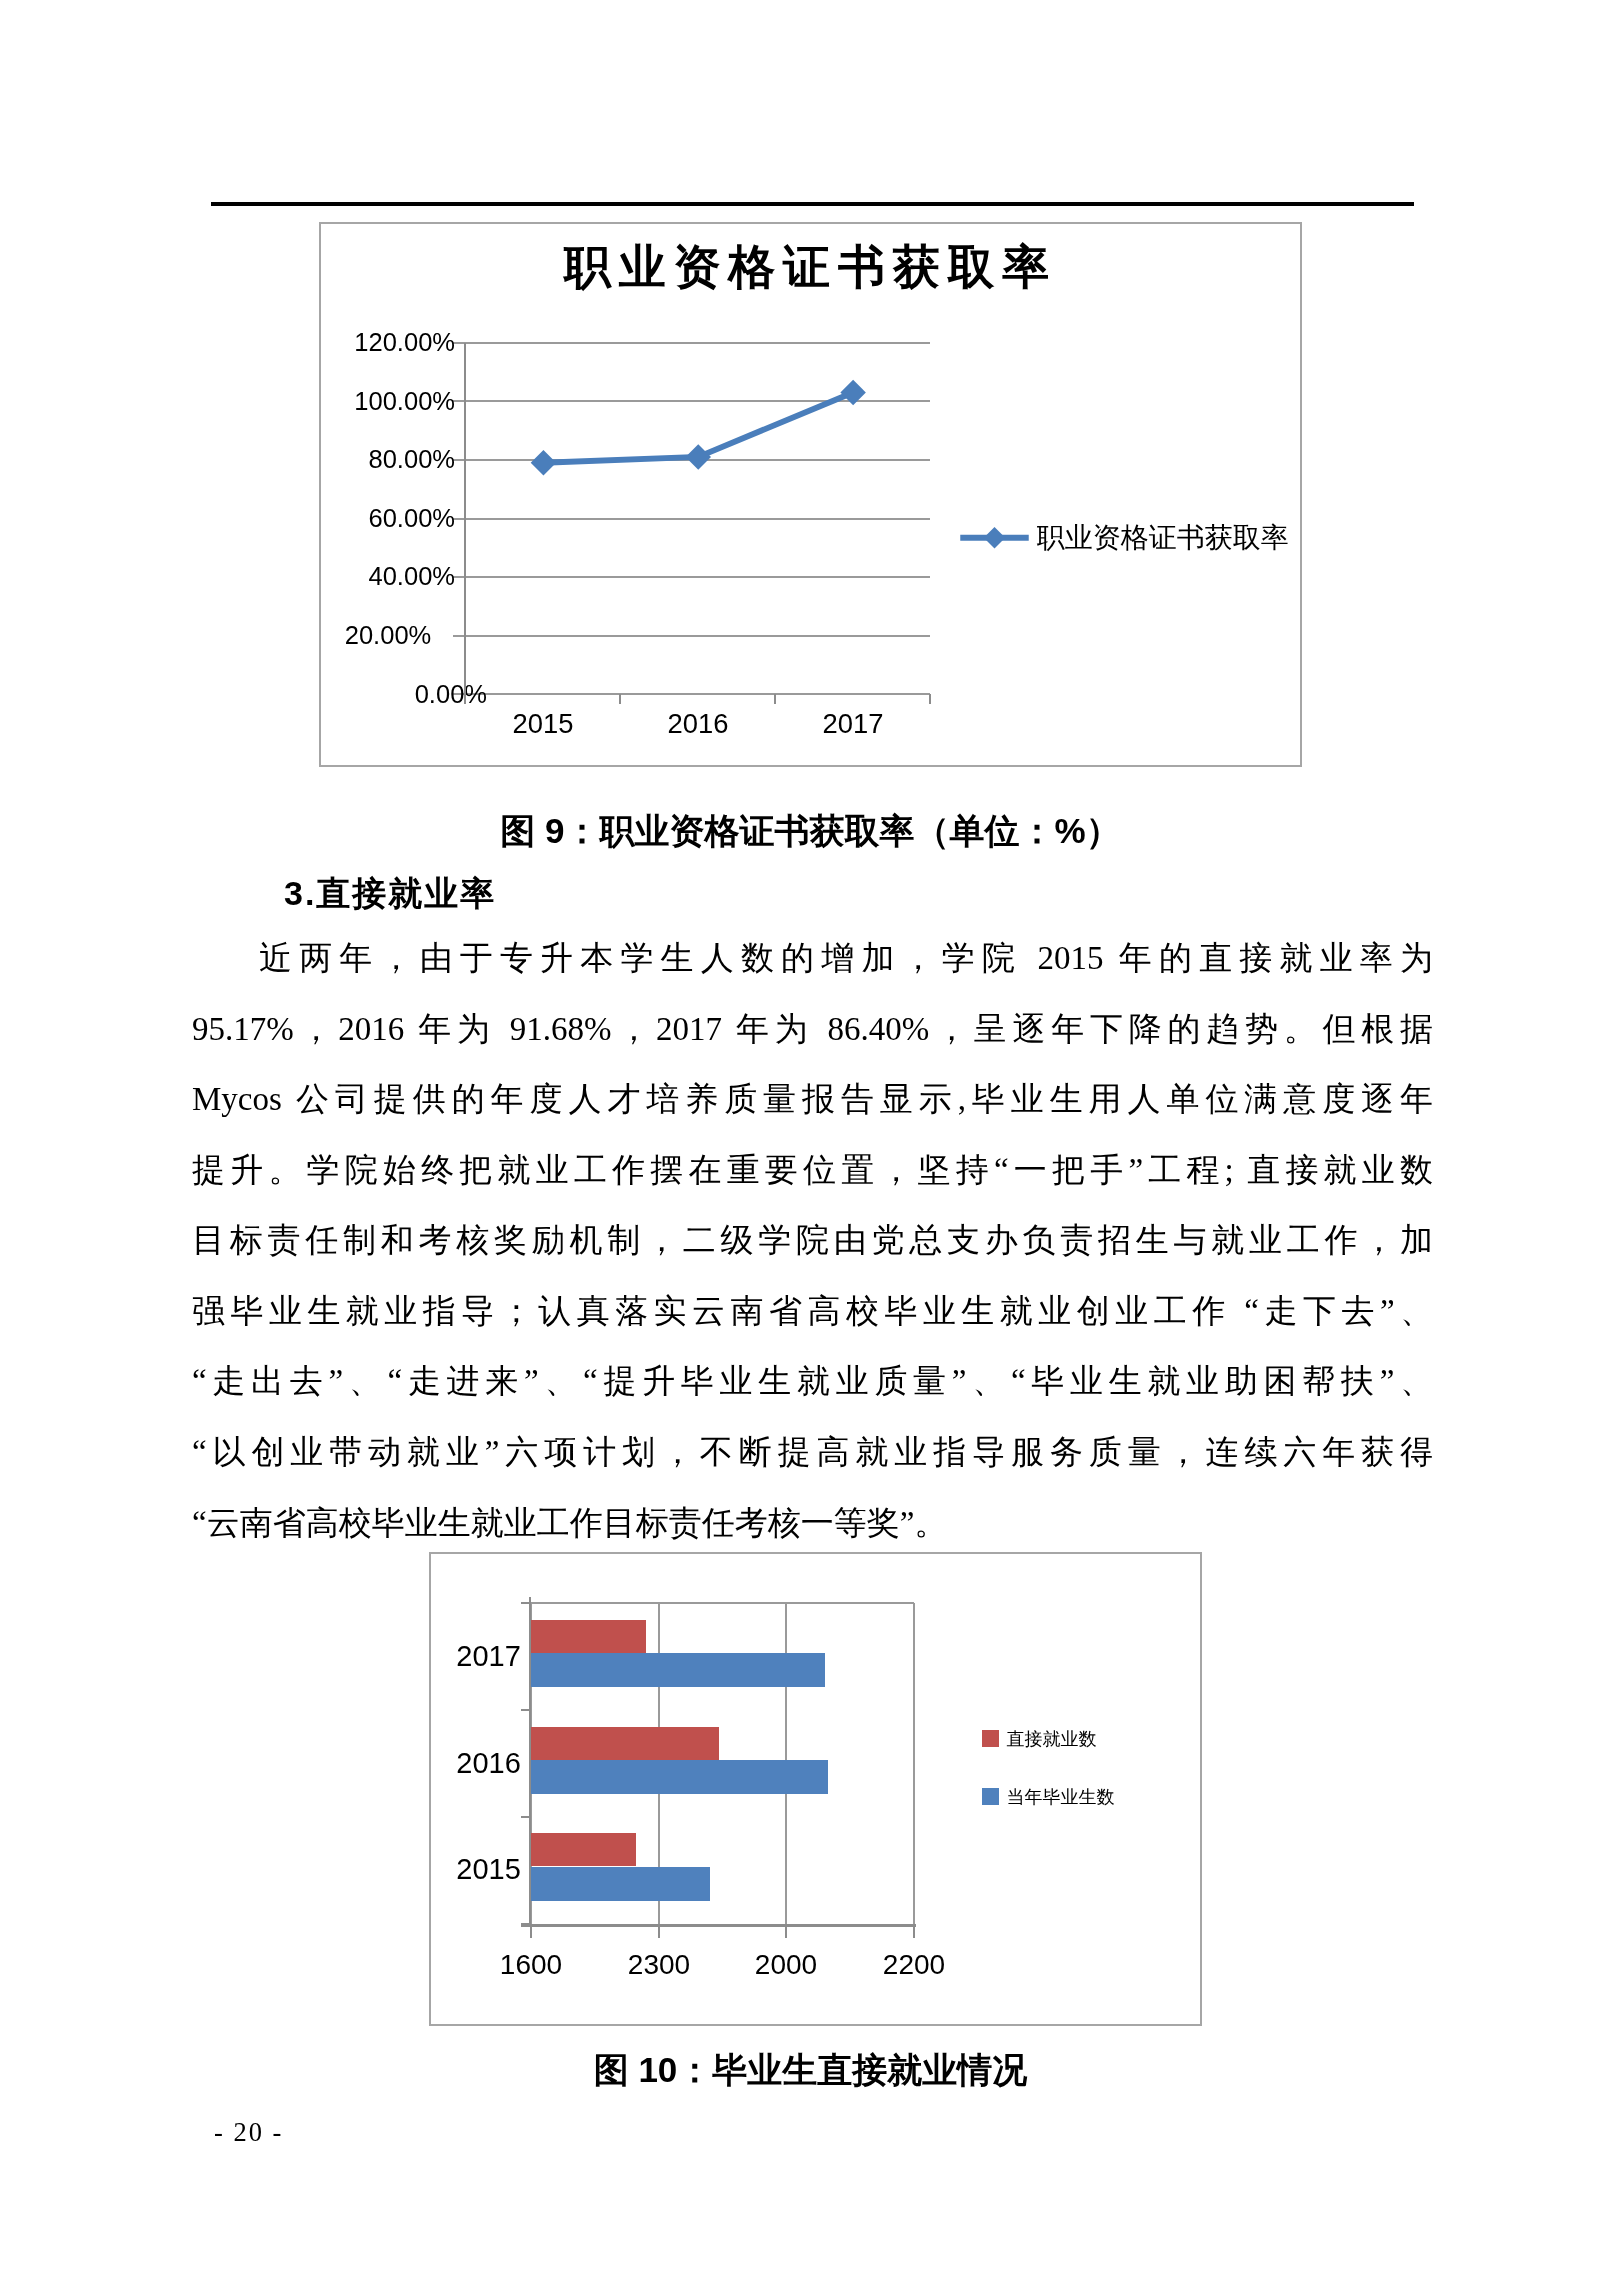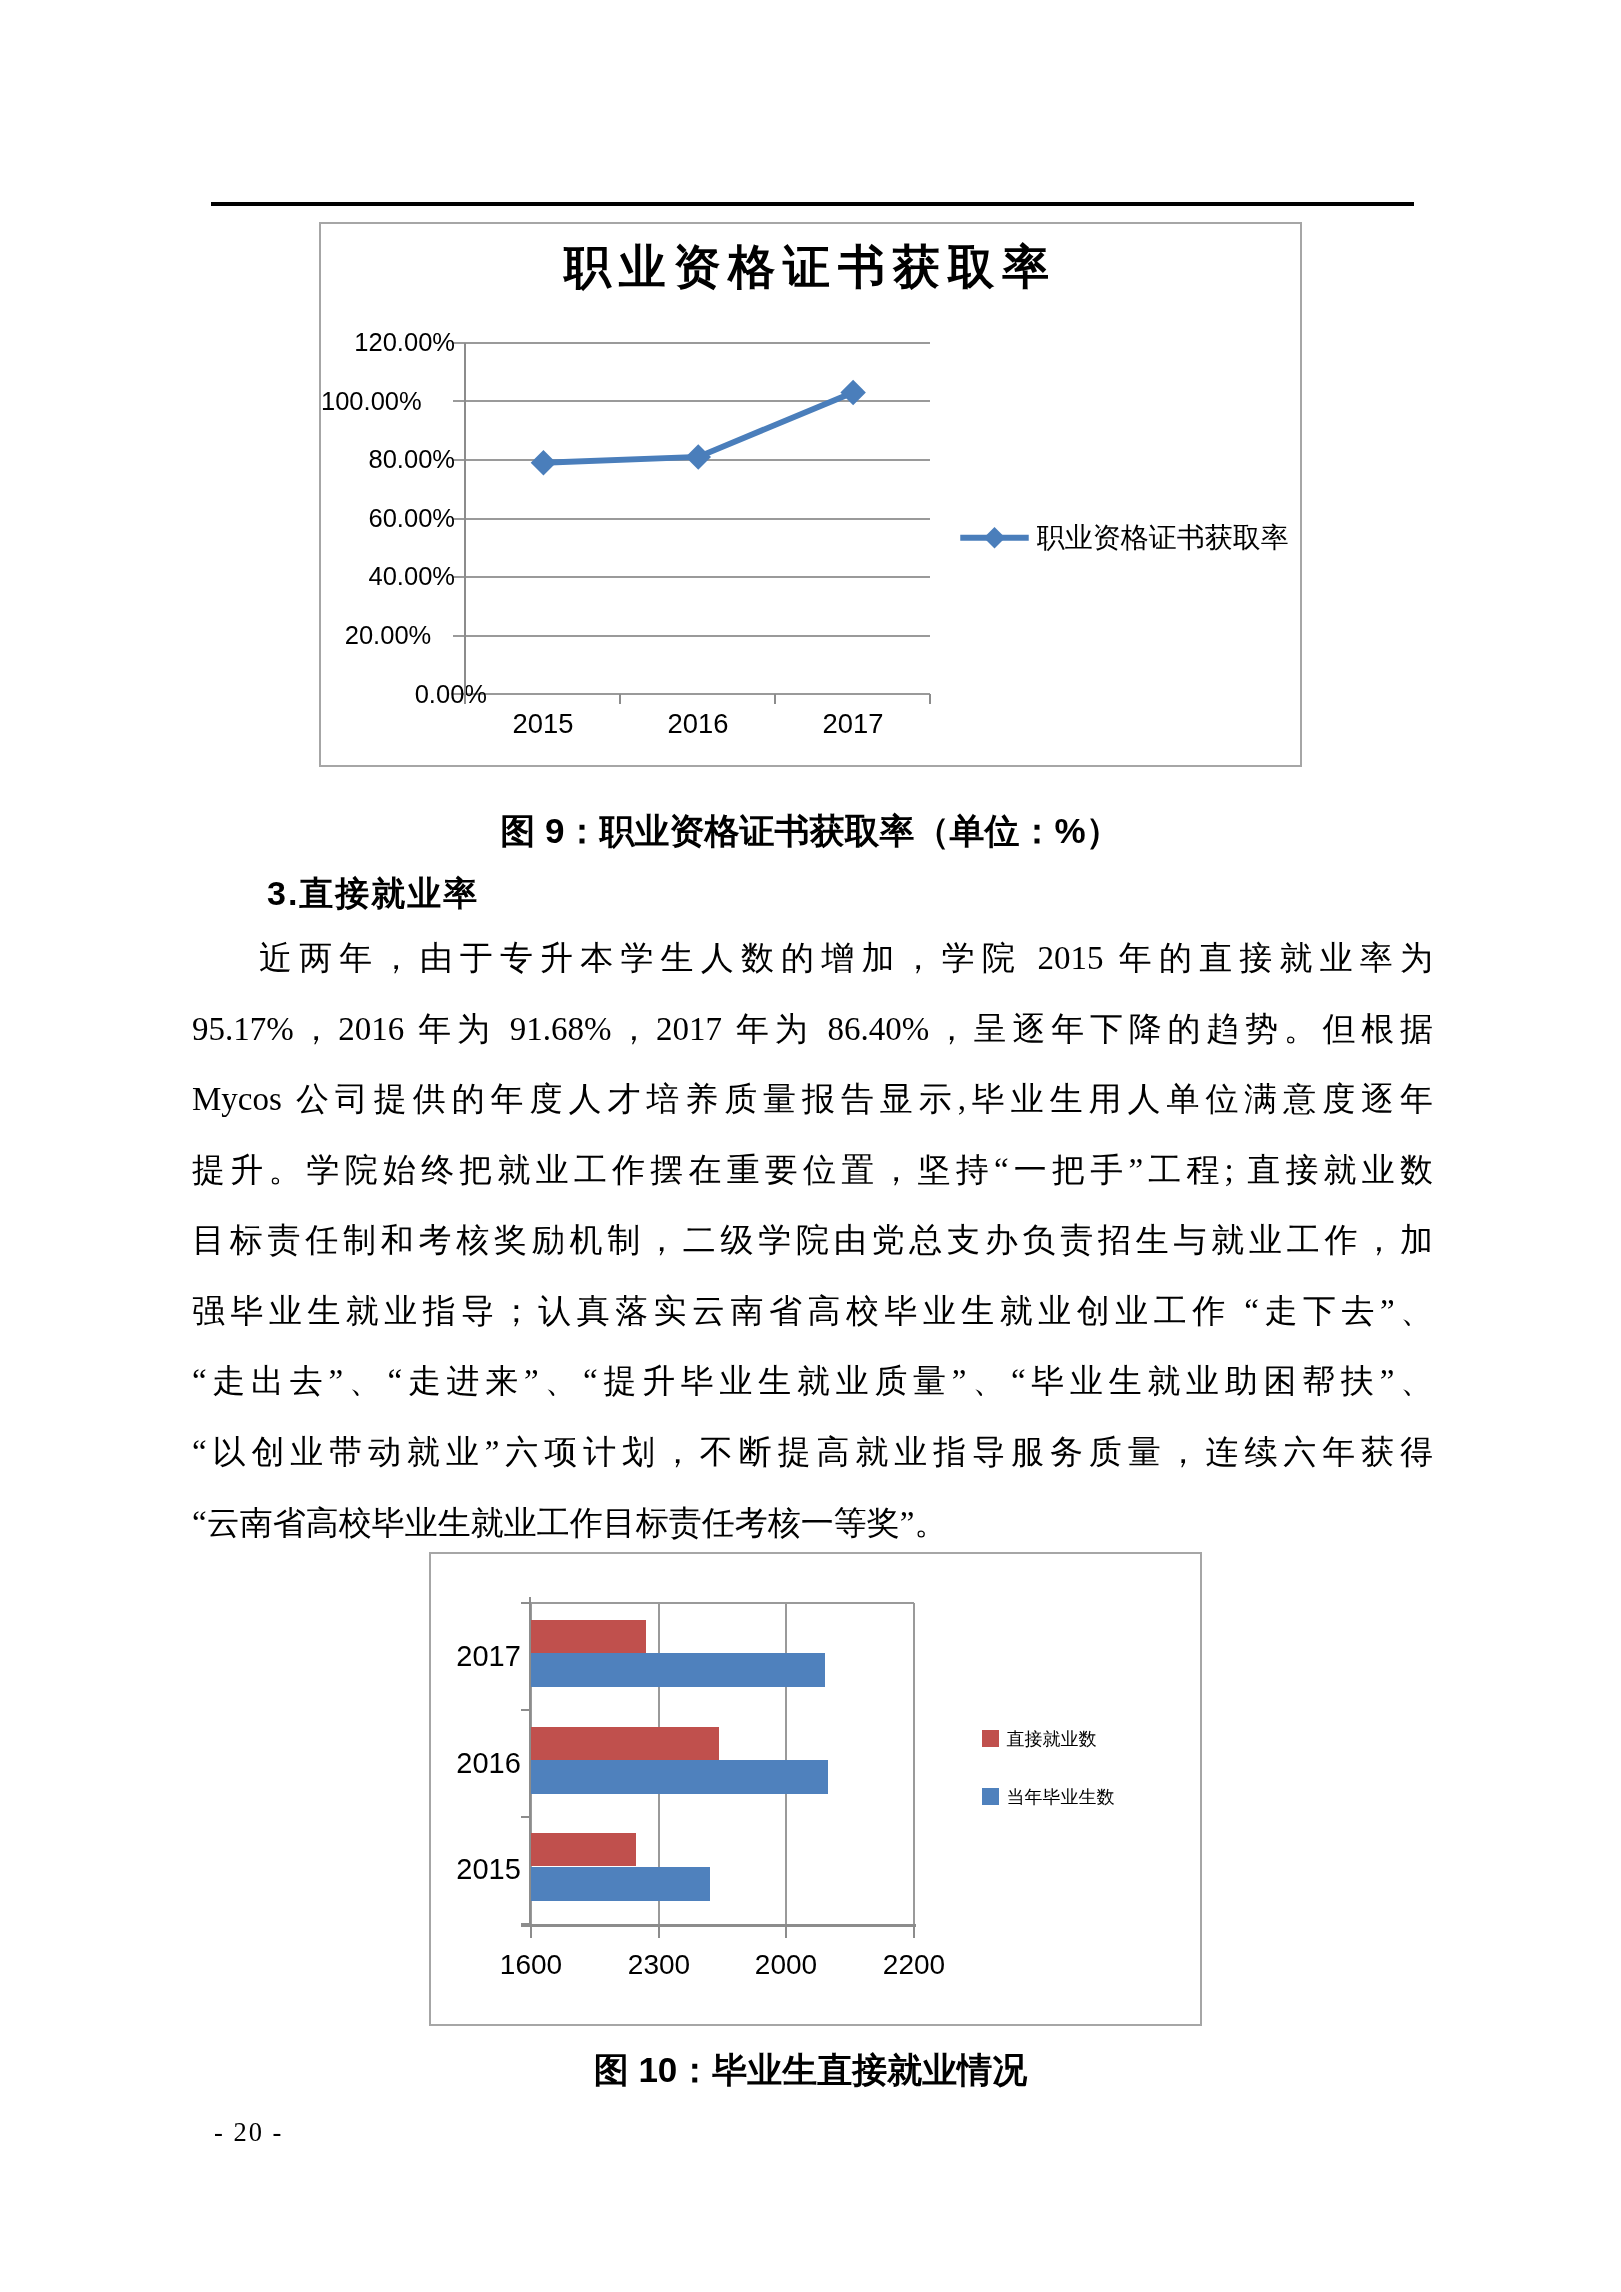--- a/index.html
+++ b/index.html
@@ -13,21 +13,21 @@
   .chart-box{border:2.9px solid #a6a6a6;background:#fff;box-sizing:border-box;}
   #chart1-box{left:319px;top:222px;width:983px;height:545px;}
   #chart2-box{left:429px;top:1552px;width:773px;height:474px;}
   .chart-inner{position:absolute;left:0;top:0;right:0;bottom:0;}
   #chart1-title{top:11.8px;left:0;width:100%;text-align:center;font-size:47px;font-weight:700;
                 letter-spacing:7.8px;}
   .caption{left:188px;width:1245px;text-align:center;font-size:35px;font-weight:700;
            font-family:"Liberation Sans","DejaVu Sans",sans-serif;margin-top:20px;}
   #caption-fig9{top:788px;}
   #caption-fig10{top:2027px;}
-  #section-heading{top:871px;left:267px;font-size:34px;font-weight:700;
+  #section-heading{top:871px;left:284px;font-size:34px;font-weight:700;
                    font-family:"Liberation Sans","DejaVu Sans",sans-serif;letter-spacing:2px;}
   #paragraph{top:0;left:0;}
   .para-line{position:absolute;left:192px;width:1241px;height:71px;font-size:33px;
              line-height:45px;text-align:justify;text-align-last:justify;white-space:normal;}
   .para-line.last{text-align-last:left;}
   #page-number{top:2117px;left:214px;font-size:26.5px;letter-spacing:2px;}
   .gridline{position:absolute;background:#9a9a9a;}
   .axisline{position:absolute;background:#8c8c8c;}
   .ticklbl{position:absolute;font-family:"Liberation Sans","DejaVu Sans",sans-serif;color:#000;}
   .legend-row{position:absolute;display:flex;align-items:center;}
@@ -48,21 +48,21 @@
       <div class="legend-row" id="chart1-legend" style="left:639px;top:294px;height:39px;">
         <svg width="69" height="27.4" viewBox="0 0 70 28">
           <line x1="0" y1="14" x2="70" y2="14" stroke="#4a7ebb" stroke-width="6"></line>
           <path d="M35 3 L46 14 L35 25 L24 14 Z" fill="#4a7ebb"></path>
         </svg>
         <span class="legend-text" style="font-size:28px;">职业资格证书获取率</span>
       </div>
     <div class="gridline" style="left: 132px; top: 118px; width: 477px; height: 2px;"></div>
         <div class="ticklbl" style="left: 0px; top: 103px; width: 134px; height: 31px; line-height: 31px; text-align: right; font-size: 25.5px;">120.00%</div>
         <div class="gridline" style="left: 132px; top: 176px; width: 477px; height: 2px;"></div>
-        <div class="ticklbl" style="left: 0px; top: 162px; width: 134px; height: 31px; line-height: 31px; text-align: left; font-size: 25.5px;">100.00%</div>
+        <div class="ticklbl" style="left: 0px; top: 162px; width: 134px; height: 31px; line-height: 31px; text-align: right; font-size: 25.5px;">100.00%</div>
         <div class="gridline" style="left: 132px; top: 235px; width: 477px; height: 2px;"></div>
         <div class="ticklbl" style="left: 0px; top: 220px; width: 134px; height: 31px; line-height: 31px; text-align: right; font-size: 25.5px;">80.00%</div>
         <div class="gridline" style="left: 132px; top: 294px; width: 477px; height: 2px;"></div>
         <div class="ticklbl" style="left: 0px; top: 279px; width: 134px; height: 31px; line-height: 31px; text-align: right; font-size: 25.5px;">60.00%</div>
         <div class="gridline" style="left: 132px; top: 352px; width: 477px; height: 2px;"></div>
         <div class="ticklbl" style="left: 0px; top: 337px; width: 134px; height: 31px; line-height: 31px; text-align: right; font-size: 25.5px;">40.00%</div>
         <div class="gridline" style="left: 132px; top: 411px; width: 477px; height: 2px;"></div>
         <div class="ticklbl" style="left: 0px; top: 396px; width: 134px; height: 31px; line-height: 31px; text-align: center; font-size: 25.5px;">20.00%</div>
         <div class="gridline" style="left: 132px; top: 469px; width: 477px; height: 2px;"></div>
         <div class="ticklbl" style="left: 0px; top: 455px; width: 134px; height: 31px; line-height: 31px; text-align: right; font-size: 25.5px; margin-left: 32px;">0.00%</div>

